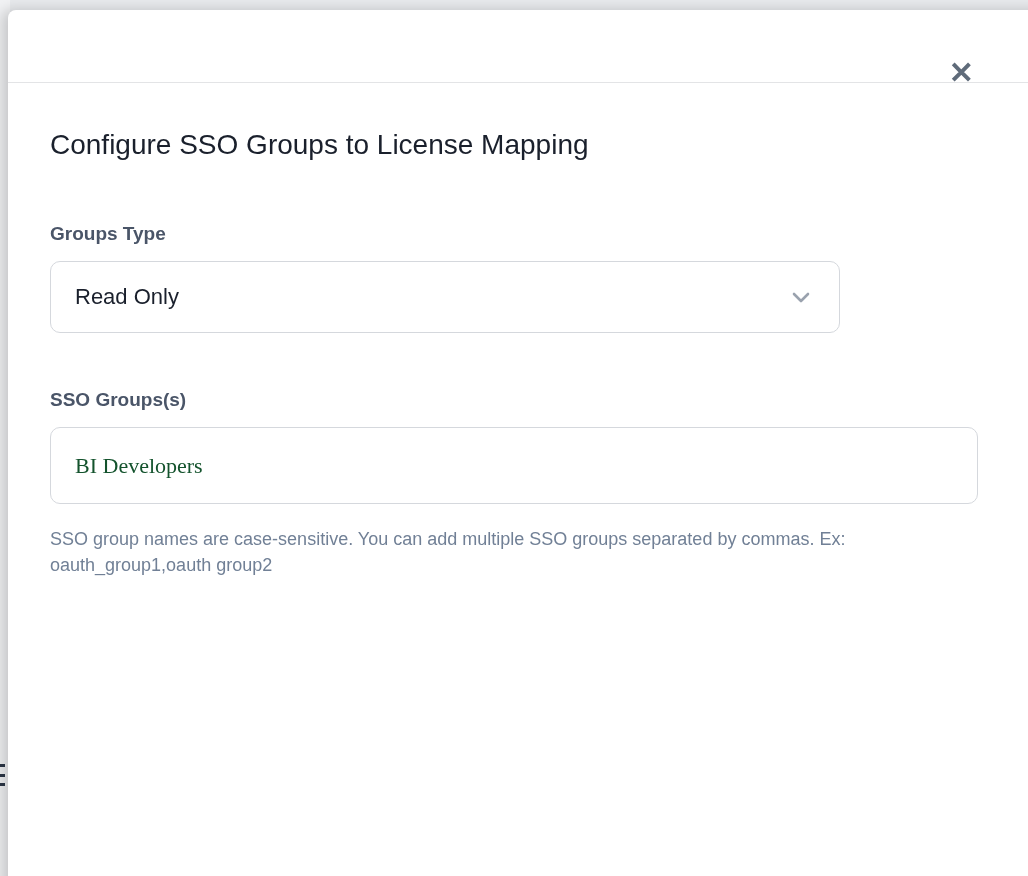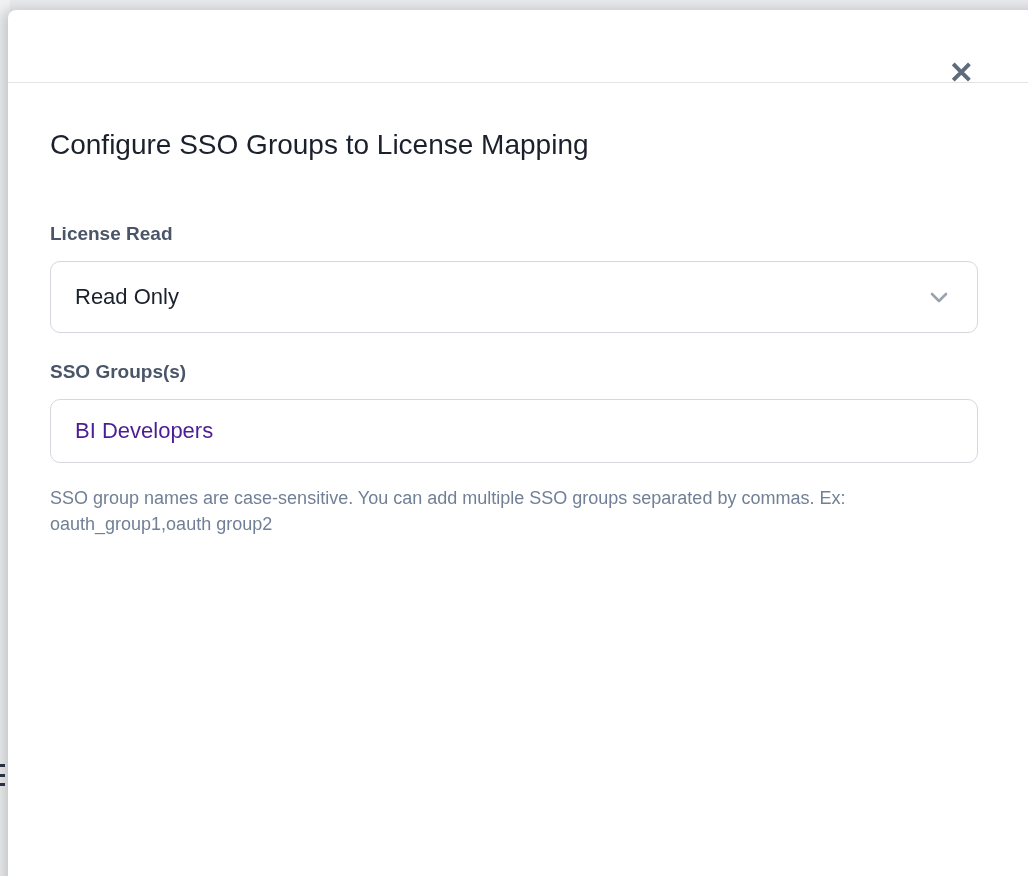--- a/index.html
+++ b/index.html
@@ -73,54 +73,54 @@
     margin-bottom: 62px;
   }
   .field-label {
     font-size: 19px;
     font-weight: 700;
     color: #4a5568;
     margin-bottom: 16px;
   }
   .select-box {
     position: relative;
-    width: 928px;
+    width: 790px;
     height: 72px;
     border: 1px solid #d5d8dd;
     border-radius: 10px;
     background: #ffffff;
     display: flex;
     align-items: center;
     padding: 0 24px;
     cursor: pointer;
-    margin-bottom: 28px;
+    margin-bottom: 56px;
   }
   .select-value {
     font-size: 22px;
     color: #1a202c;
   }
   .chevron {
     position: absolute;
     right: 26px;
     top: 50%;
     transform: translateY(-50%);
     width: 24px;
     height: 24px;
   }
   .text-input {
     display: block;
     width: 928px;
-    height: 64px;
+    height: 77px;
     border: 1px solid #d5d8dd;
     border-radius: 10px;
     background: #ffffff;
     padding: 0 24px;
-    font-family: Liberation Sans, sans-serif;
+    font-family: Liberation Serif, serif;
     font-size: 22px;
-    color: #4c1d95;
+    color: #14532d;
     outline: none;
   }
   .help-text {
     margin-top: 22px;
     width: 850px;
     font-size: 18px;
     line-height: 1.45;
     color: #718096;
   }
 </style>
@@ -138,21 +138,21 @@
 <div class="modal">
 
   <div class="modal-header">
     <button class="close-button">✕</button>
   </div>
 
   <div class="modal-body">
 
     <div class="config-subtitle">Configure SSO Groups to License Mapping</div>
 
-    <div class="field-label">License Read</div>
+    <div class="field-label">Groups Type</div>
 
     <div class="select-box">
       <span class="select-value">Read Only</span>
       <span class="chevron">
         <svg viewBox="0 0 24 24" width="24" height="24" fill="none" stroke="#9aa2ae" stroke-width="2.6" stroke-linecap="round" stroke-linejoin="round">
           <polyline points="5 9 12 16 19 9"></polyline>
         </svg>
       </span>
     </div>
 

